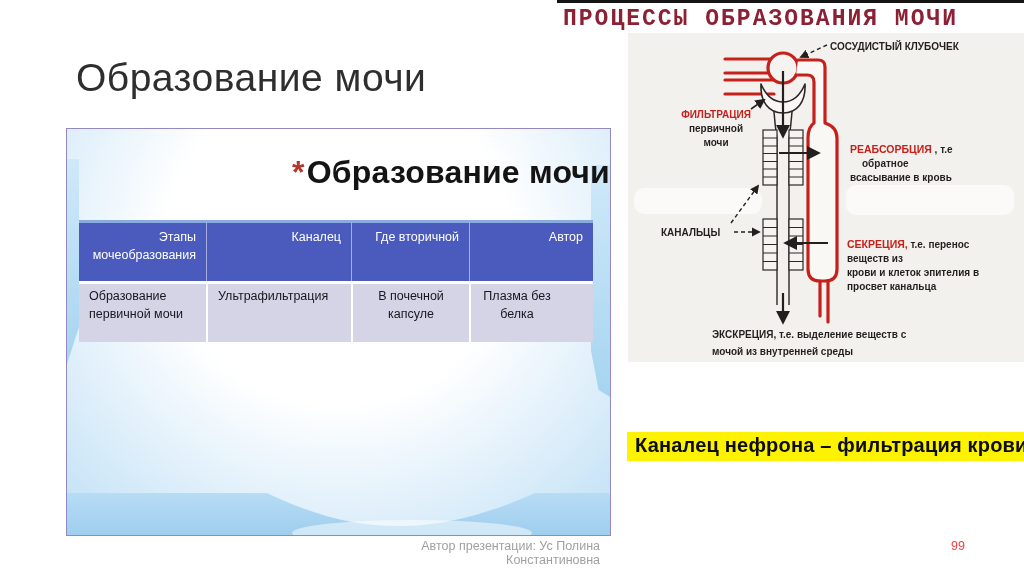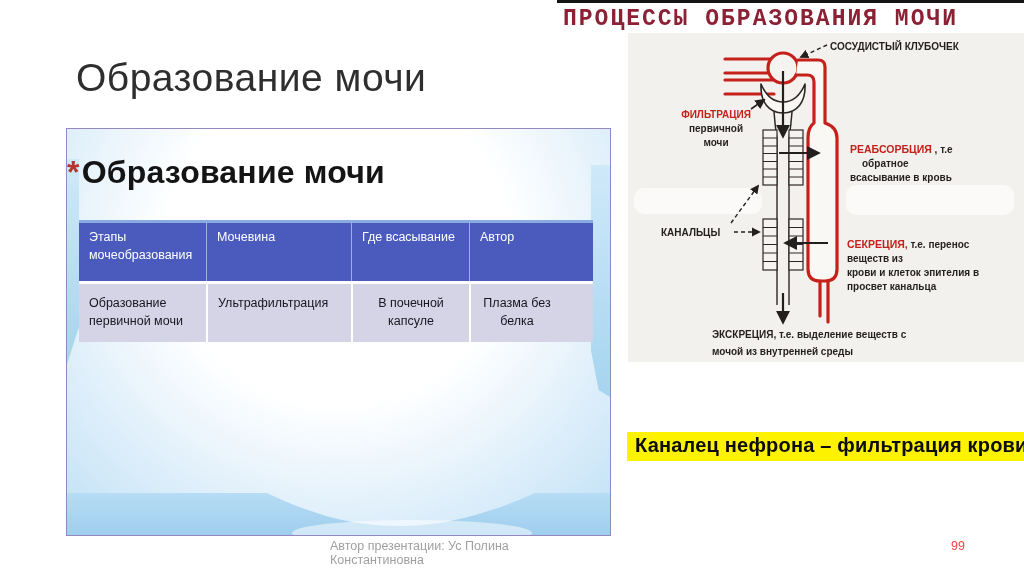--- a/index.html
+++ b/index.html
@@ -11,41 +11,41 @@
               color:#2e2e2e;letter-spacing:.5px;}
 
   
   .slide{position:absolute;left:66px;top:128px;width:545px;height:408px;box-sizing:border-box;
          border:1px solid #9488c2;
          background:radial-gradient(ellipse 75% 95% at 50% 28%,#ffffff 0%,#ffffff 42%,#e3f1fb 68%,#bfe0f6 100%);}
   .wing{position:absolute;background:linear-gradient(#cfe9f9,#a6d4f0);}
   .wing-left{left:0;top:30px;width:12px;height:205px;clip-path:polygon(0 0,100% 0,100% 82%,0 100%);}
   .wing-right{right:0;top:36px;width:19px;height:232px;clip-path:polygon(0 0,100% 0,100% 100%,40% 97%,0 80%);}
   .wave{position:absolute;left:0;bottom:0;}
-  .slide-title{position:absolute;left:0;top:25px;width:100%;text-align:left;
+  .slide-title{position:absolute;left:0;top:25px;width:100%;text-align:right;
                font-size:32px;font-weight:bold;color:#141414;letter-spacing:.2px;}
   .slide-title .ast{color:#b5352c;padding-right:2px;}
 
   
   table.tbl{position:absolute;left:12px;top:91px;width:514px;border-collapse:separate;border-spacing:0;
             table-layout:fixed;font-size:12.5px;}
-  .tbl th{background:#4a5bbd;color:#ffffff;font-weight:400;text-align:left;vertical-align:top;
+  .tbl th{background:#4a5bbd;color:#ffffff;font-weight:400;text-align:right;vertical-align:top;
           padding:6px 10px;height:61px;box-sizing:border-box;line-height:1.4;
           border-top:3px solid #8aabe0;}
   .tbl th + th{border-left:1px solid rgba(255,255,255,.5);}
-  .tbl td{color:#17171f;text-align:left;vertical-align:top;padding:11px 10px;box-sizing:border-box;
+  .tbl td{color:#17171f;text-align:left;vertical-align:top;padding:4px 10px;box-sizing:border-box;
           line-height:1.42;border-top:3px solid #ffffff;}
   .tbl td + td{border-left:2px solid #ffffff;text-align:center;}
   .tbl tr.r1 td{background:#d4d4e6;height:61px;}
   .tbl tr.r2 td{background:#e0e0ee;height:91px;}
   .tbl td:nth-child(2){padding-right:34px;}
   .tbl td:nth-child(4){padding-right:40px;}
 
   
-  .footer-author{position:absolute;left:330px;top:539px;width:270px;text-align:left;
+  .footer-author{position:absolute;left:330px;top:539px;width:270px;text-align:right;
                  font-size:12.5px;color:#a0a0a0;}
   .footer-page{position:absolute;left:951px;top:539px;font-size:12.5px;color:#ef4444;}
 
   
   .top-bar{position:absolute;left:557px;top:0;width:467px;height:3px;background:#141414;}
   .diagram-title{position:absolute;left:563px;top:6px;font-family:Liberation Mono, monospace;
                  font-weight:bold;font-size:23px;color:#8c2136;letter-spacing:2px;white-space:nowrap;}
   .diagram{position:absolute;left:628px;top:33px;width:418px;height:329px;background:#f3f1ed;}
   .diagram svg{display:block;}
   .dlab{font-family:"Liberation Sans",sans-serif;font-weight:bold;font-size:10px;fill:#241f1f;}
@@ -82,22 +82,22 @@
     <table class="tbl">
       <colgroup>
           <col style="width:127px">
           <col style="width:145px">
           <col style="width:118px">
           <col style="width:124px">
         </colgroup>
       <thead>
         <tr>
           <th>Этапы мочеобразования</th>
-          <th>Мочевина</th>
-          <th>Где всасывание</th>
+          <th>Каналец</th>
+          <th>Где вторичной</th>
           <th>Автор</th>
         </tr>
       </thead>
       <tbody>
         <tr class="r1">
           <td>Образование первичной мочи</td>
           <td>Ультрафильтрация</td>
           <td>В почечной капсуле</td>
           <td>Плазма без белка</td>
         </tr>

